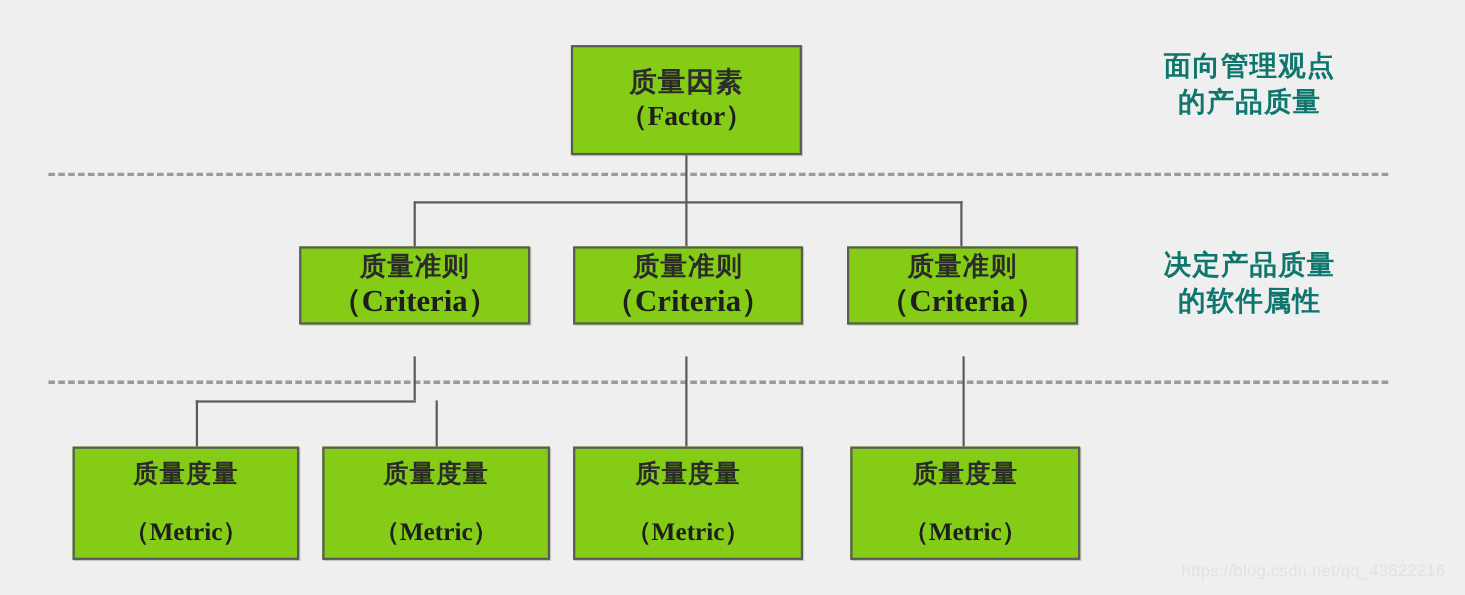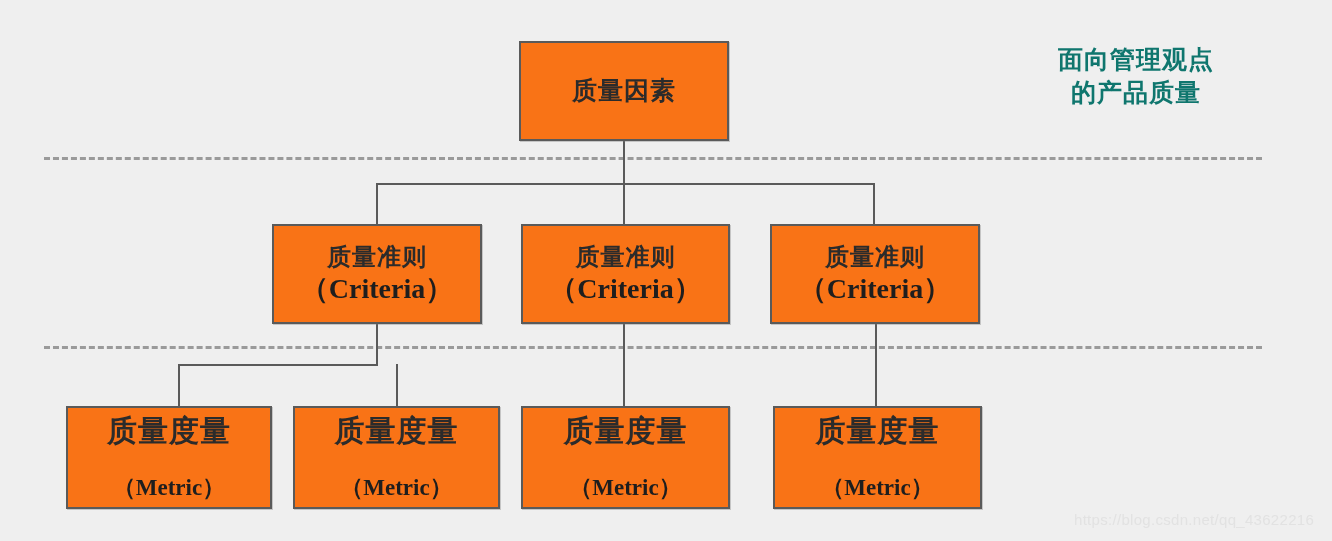--- a/index.html
+++ b/index.html
@@ -14,21 +14,21 @@
     position: relative;
     width: 1332px;
     height: 541px;
     background: #efefef;
     overflow: hidden;
   }
   .node {
     position: absolute;
     box-sizing: border-box;
     border: 2px solid #5a5a5a;
-    background: #f97316;
+    background: #84cc16;
     box-shadow: 1px 1px 0 rgba(120,120,120,0.35);
     display: flex;
     flex-direction: column;
     align-items: center;
     justify-content: center;
     z-index: 3;
   }
   .node .cn {
     font-family: "DejaVu Serif", "Liberation Serif", serif;
     font-weight: 700;
@@ -44,30 +44,30 @@
     line-height: 1.15;
     white-space: nowrap;
     margin-top: 3px;
   }
   
   #node-factor { left: 519px; top: 41px; width: 210px; height: 100px; }
   #node-factor .cn { font-size: 25px; }
   #node-factor .en { font-size: 25px; }
 
   
-  .criteria { top: 224px; height: 100px; }
+  .criteria { top: 224px; height: 71px; }
   .criteria .cn { font-size: 24px; }
   .criteria .en { font-size: 28px; }
   #node-criteria-0 { left: 272px; width: 210px; }
   #node-criteria-1 { left: 521px; width: 209px; }
   #node-criteria-2 { left: 770px; width: 210px; }
 
   
   .metric { top: 406px; height: 103px; }
-  .metric .cn { font-size: 30px; }
+  .metric .cn { font-size: 23px; }
   .metric .en { font-size: 23px; margin-top: 26px; }
   #node-metric-0 { left: 66px;  width: 206px; }
   #node-metric-1 { left: 293px; width: 207px; }
   #node-metric-2 { left: 521px; width: 209px; }
   #node-metric-3 { left: 773px; width: 209px; }
 
   
   .separator {
     position: absolute;
     left: 44px;
@@ -142,20 +142,21 @@
   <div class="hline" style="left:178px; top:364px; width:200px;"></div>
   <div class="vline" style="left:178px; top:364px; height:42px;"></div>
   <div class="vline" style="left:396px; top:364px; height:42px;"></div>
 
   <div class="vline" style="left:623px; top:324px; height:82px;"></div>
 
   <div class="vline" style="left:875px; top:324px; height:82px;"></div>
 
   <div class="node" id="node-factor">
     <span class="cn">质量因素</span>
+    <span class="en">（Factor）</span>
   </div>
 
   <div class="node criteria" id="node-criteria-0">
     <span class="cn">质量准则</span>
     <span class="en">（Criteria）</span>
   </div>
   <div class="node criteria" id="node-criteria-1">
     <span class="cn">质量准则</span>
     <span class="en">（Criteria）</span>
   </div>
@@ -176,16 +177,18 @@
     <span class="cn">质量度量</span>
     <span class="en">（Metric）</span>
   </div>
   <div class="node metric" id="node-metric-3">
     <span class="cn">质量度量</span>
     <span class="en">（Metric）</span>
   </div>
 
   <div class="side-label" id="side-label-0">面向管理观点
 的产品质量</div>
+  <div class="side-label" id="side-label-1">决定产品质量
+的软件属性</div>
 
   <div id="watermark">https://blog.csdn.net/qq_43622216</div>
 
 </div>
 
 </body></html>

